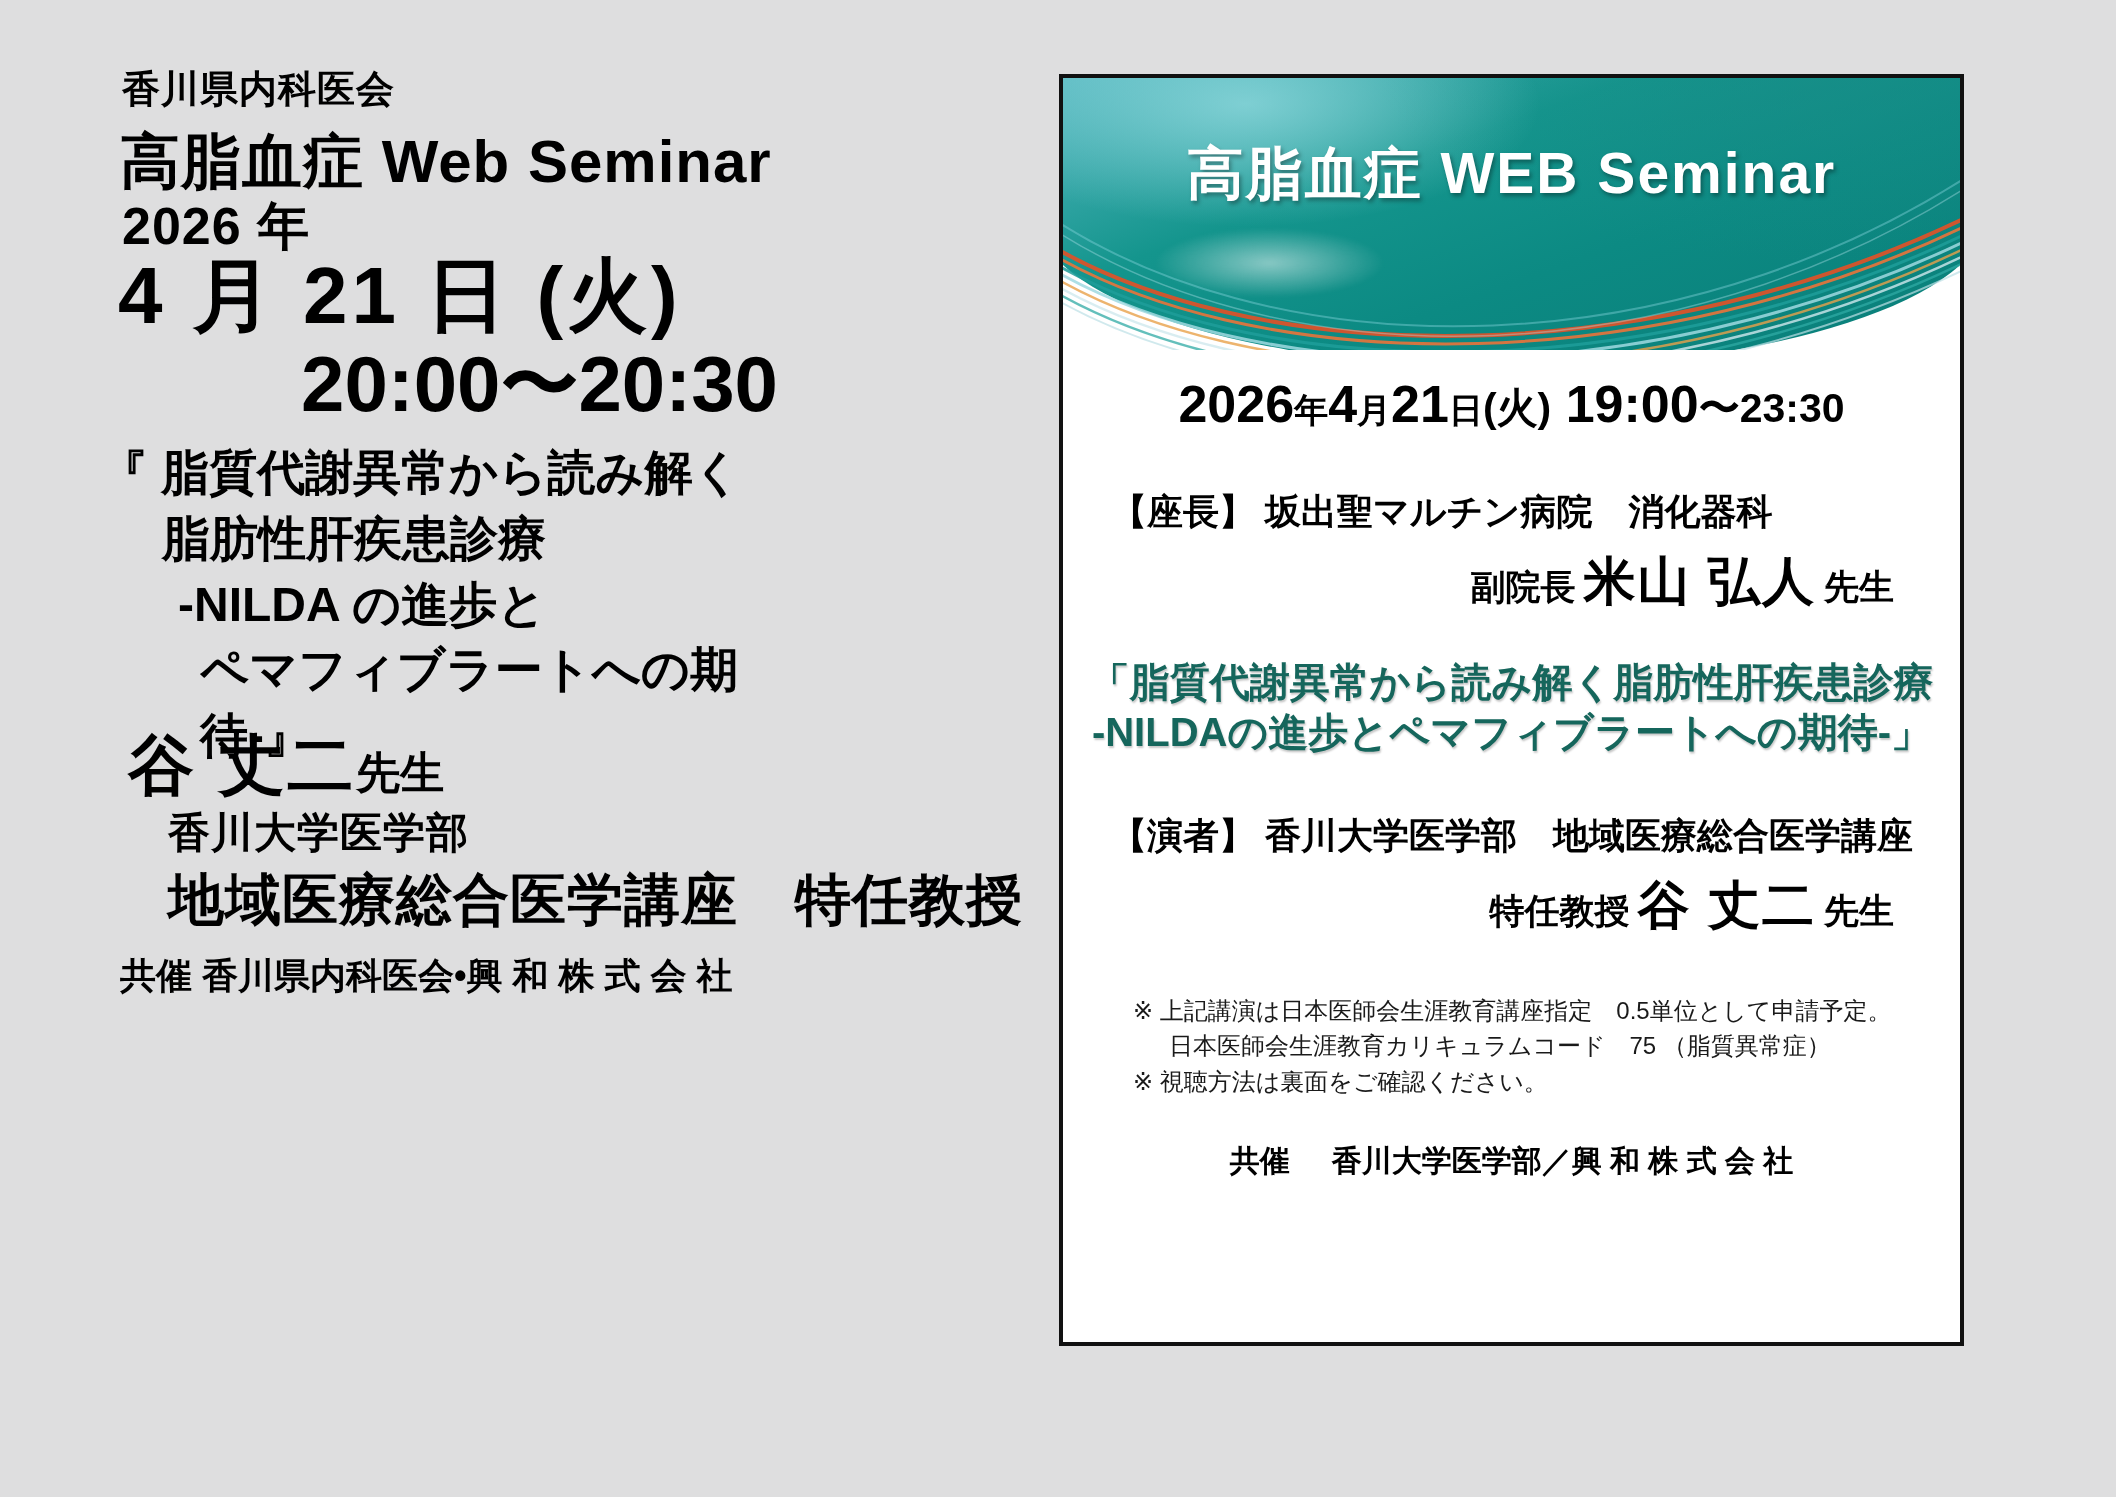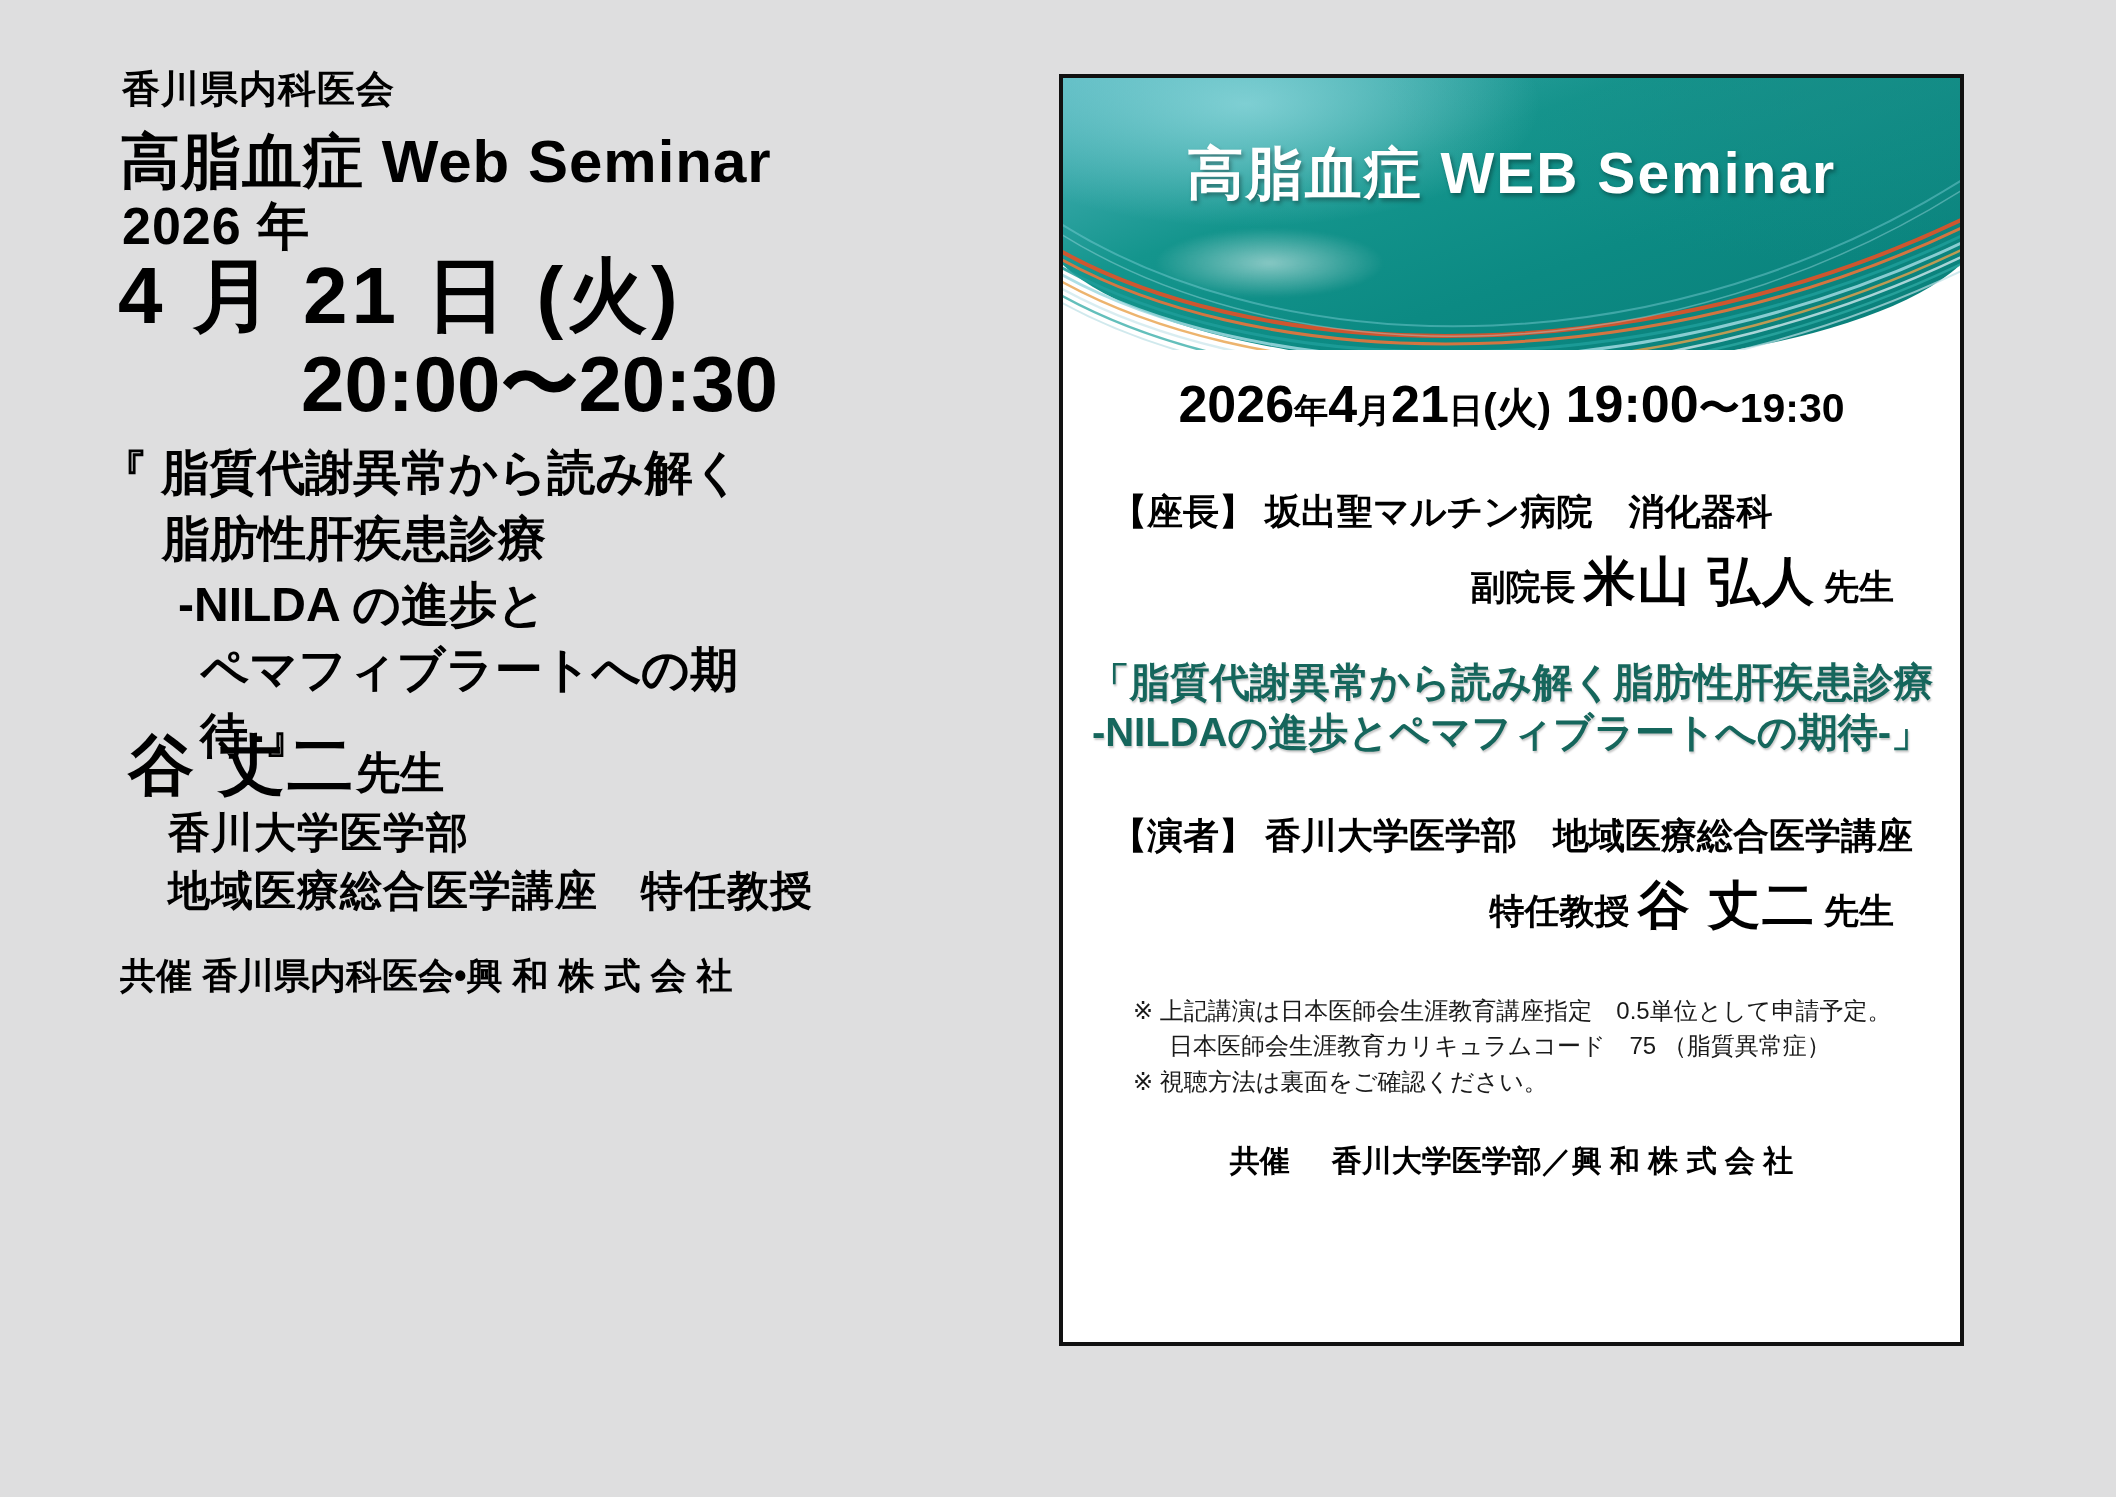--- a/index.html
+++ b/index.html
@@ -106,21 +106,21 @@
     top: 805px;
     font-size: 42px;
     font-weight: 700;
     letter-spacing: 1px;
     white-space: nowrap;
   }
   .speaker-aff2 {
     position: absolute;
     left: 168px;
     top: 863px;
-    font-size: 42px;
+    font-size: 56px;
     font-weight: 700;
     letter-spacing: 1px;
     white-space: nowrap;
   }
   .left-cohost {
     position: absolute;
     left: 120px;
     top: 952px;
     font-size: 36px;
     font-weight: 700;
@@ -327,21 +327,21 @@
         <path d="M -40 130 C 200 310 640 310 960 70" stroke="#aee2e8" stroke-width="1.5" opacity="0.4"></path>
       </g>
     </svg>
 
     <div class="banner-sheen"></div>
 
     <div class="flyer-banner-title">高脂血症 WEB Seminar</div>
   </div>
 
   <div class="flyer-date">
-    <span>2026</span><span class="sm">年</span><span>4</span><span class="sm">月</span><span>21</span><span class="sm">日</span><span class="md">(火)</span>&nbsp;<span>19:00</span><span class="md">〜</span><span class="md">19:30</span>
+    <span>2026</span><span class="sm">年</span><span>4</span><span class="sm">月</span><span>21</span><span class="sm">日</span><span class="md">(火)</span>&nbsp;<span>19:00</span><span class="md">〜</span><span class="md">23:30</span>
   </div>
 
   <div class="flyer-chair">
     <span>【座長】</span>&nbsp;<span>坂出聖マルチン病院　消化器科</span>
   </div>
   <div class="flyer-chair-name">
     <span>副院長</span><span class="big">米山 弘人</span><span>先生</span>
   </div>
 
   <div class="flyer-lecture-title">

